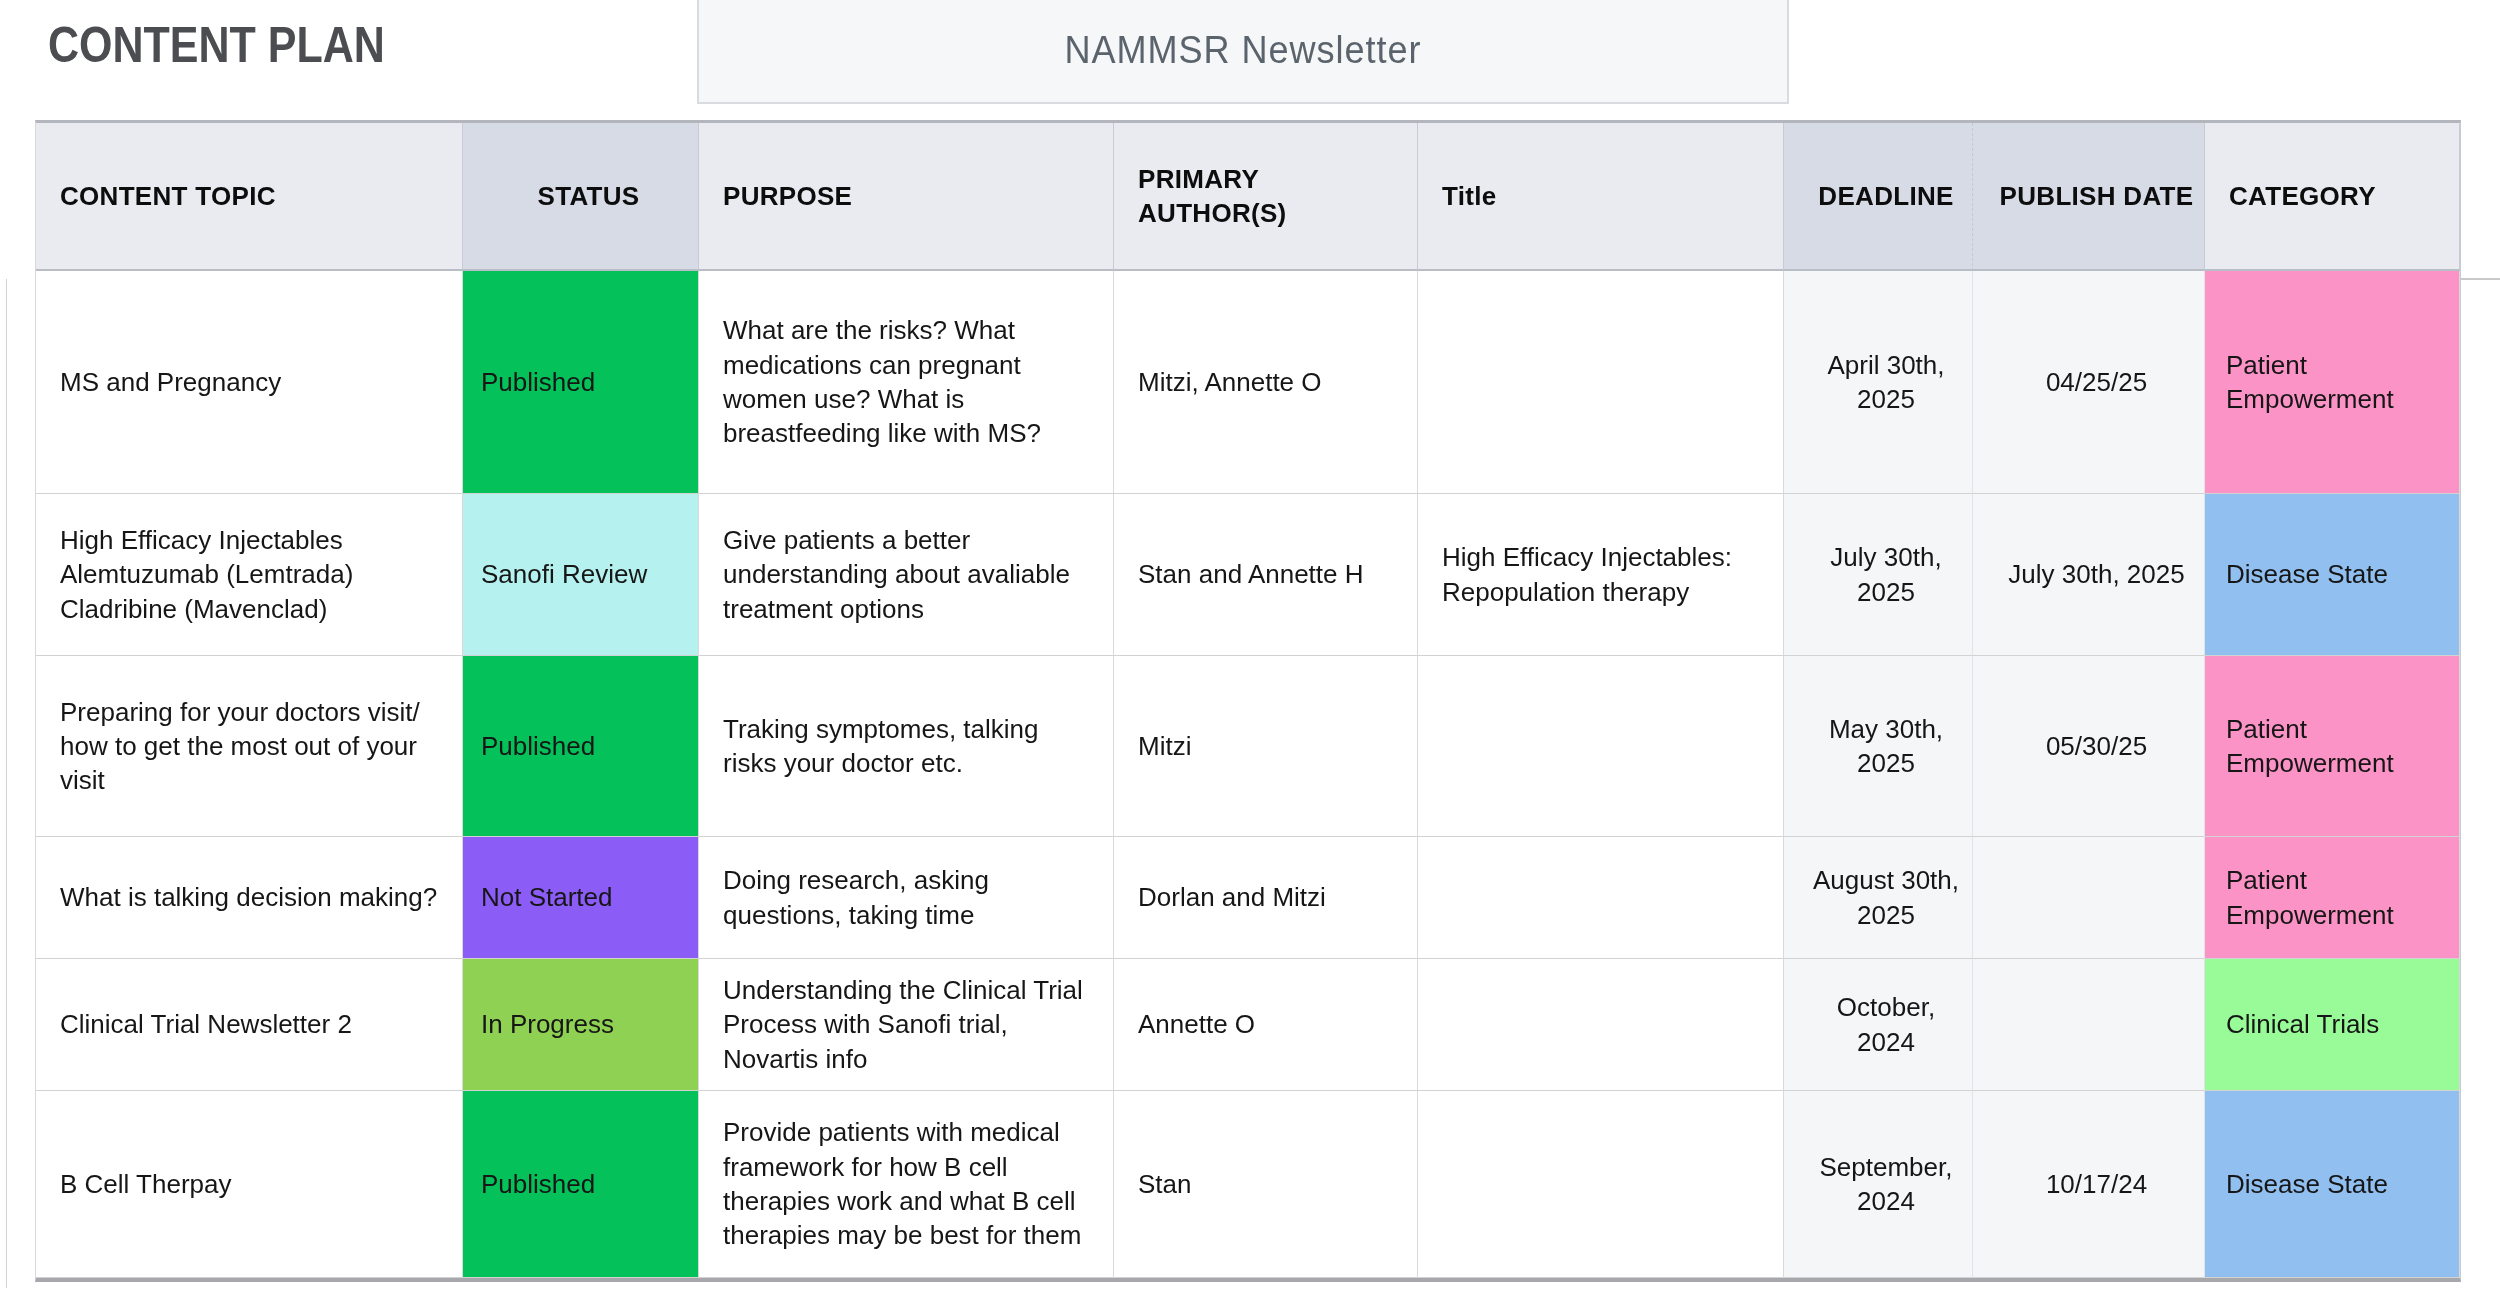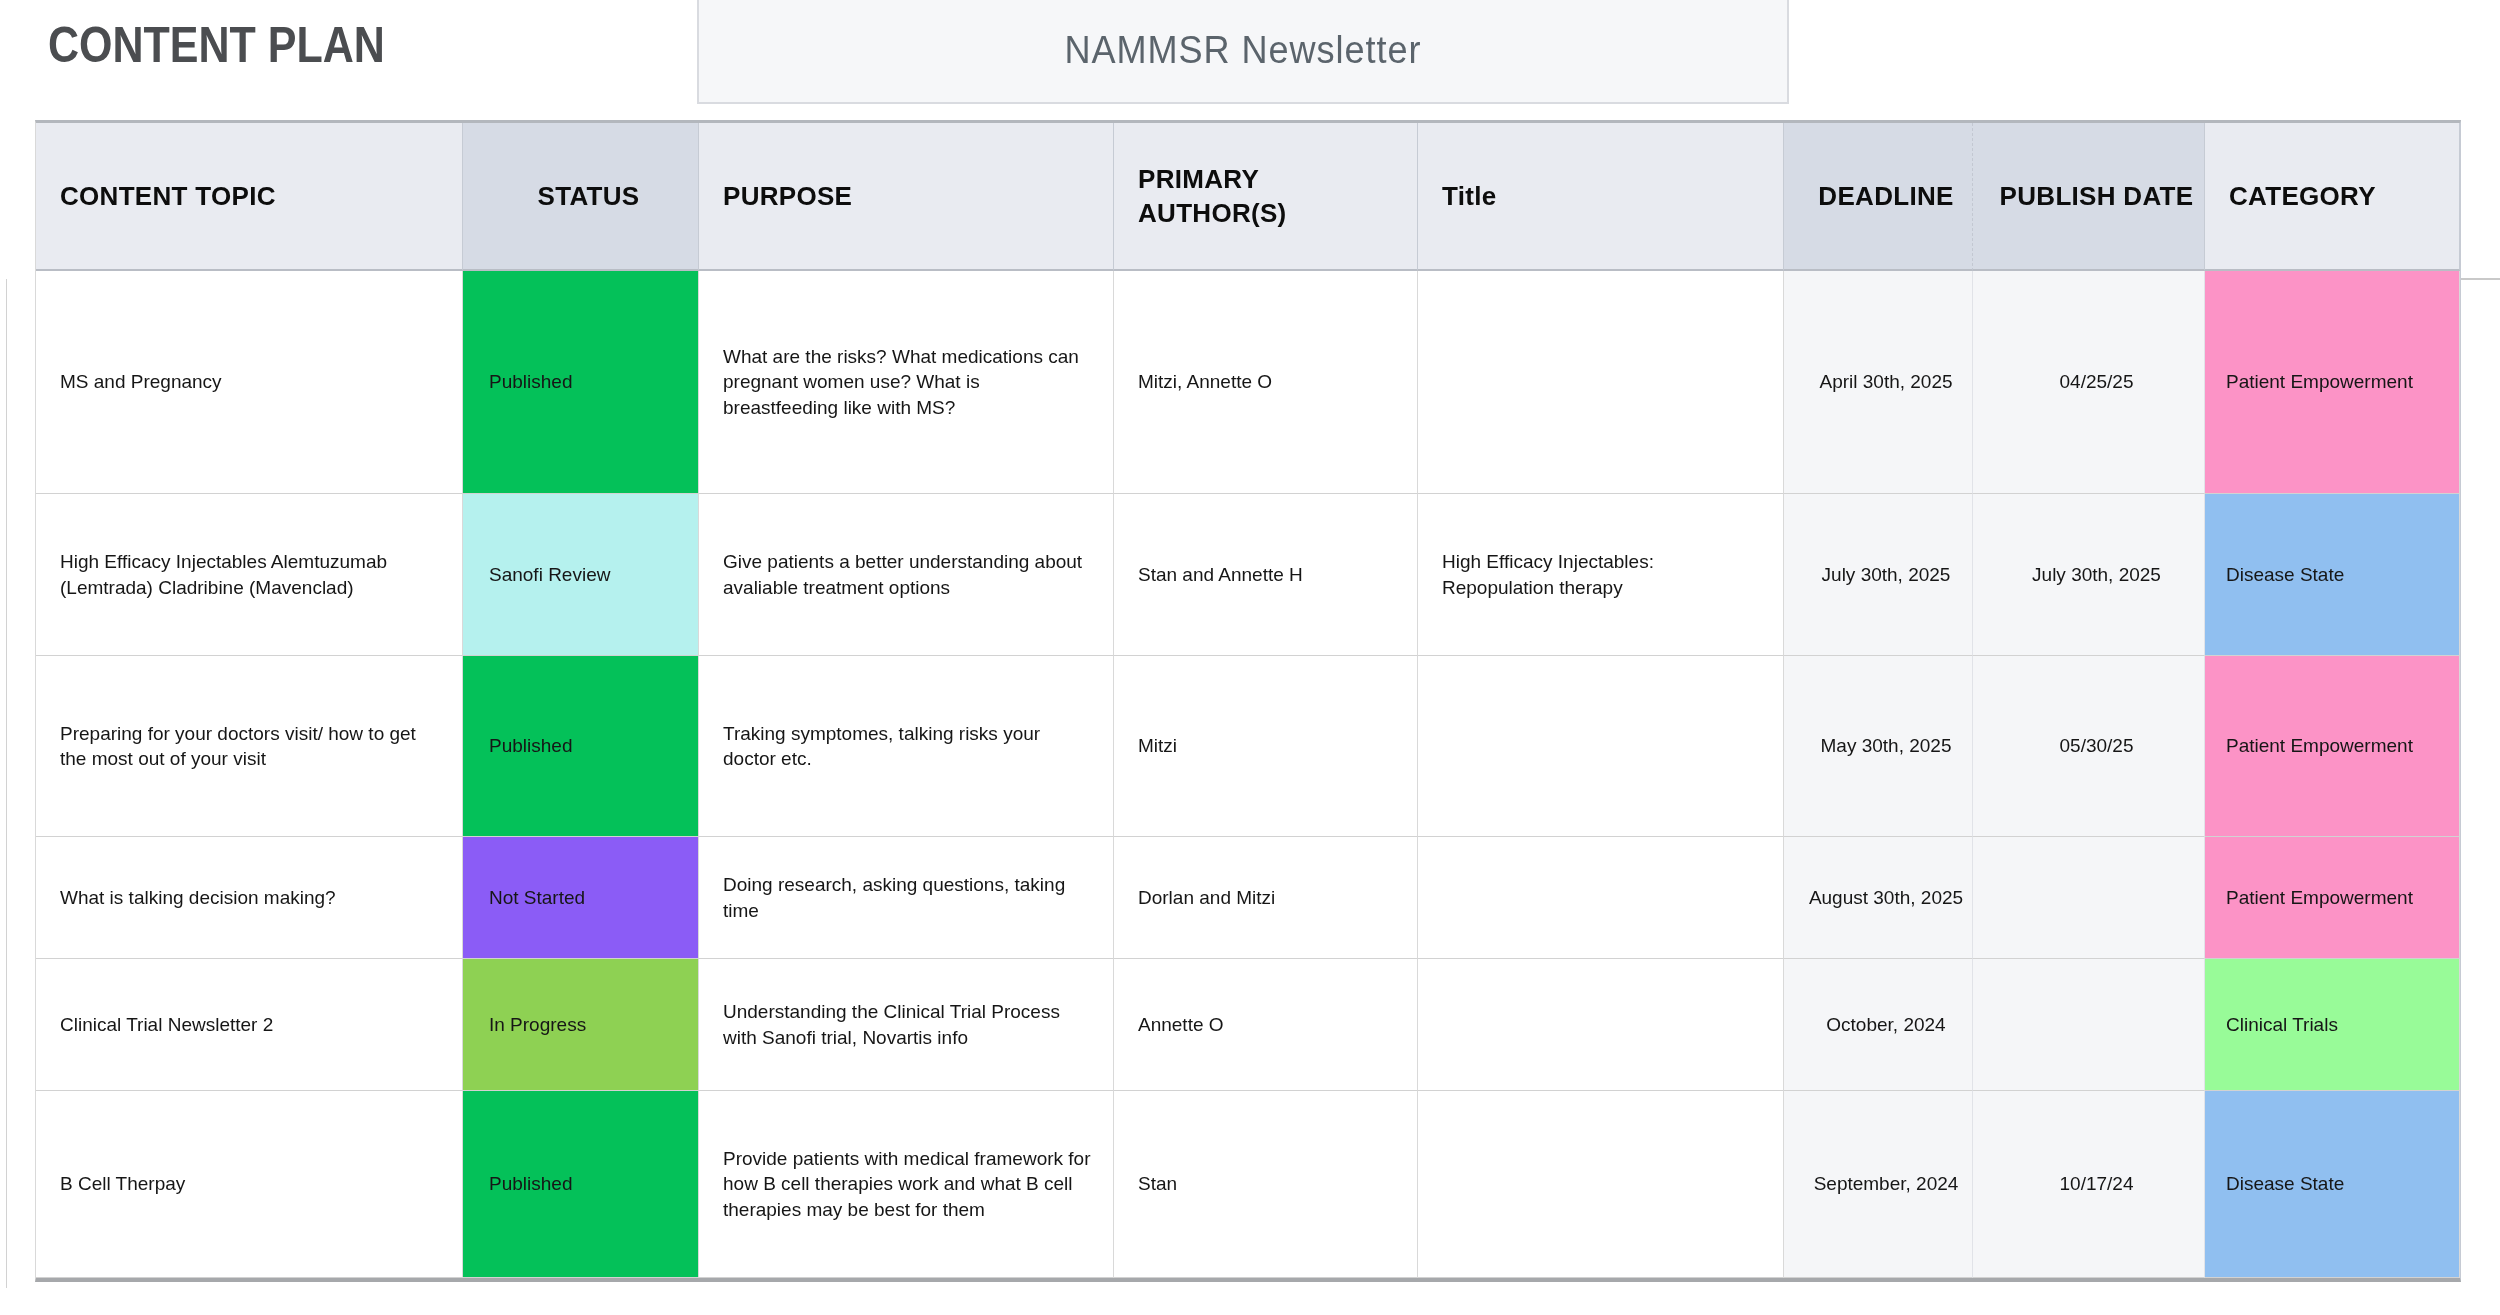--- a/index.html
+++ b/index.html
@@ -33,35 +33,35 @@
     grid-template-columns:427px 236px 415px 304px 366px 189px 232px 255px;
     grid-template-rows:148px 223px 162px 181px 122px 132px 187px;
     border-top:3px solid #b3b7bd;
     border-left:1px solid #d9d9d9;
     border-right:1px solid #c6cbd4;
     border-bottom:4px solid #a6a8ab;
     background:#ffffff;
   }
   .cell{
     display:flex;align-items:center;
-    font-size:19px;line-height:1.32;
+    font-size:26px;line-height:1.32;
     border-right:1px solid #d9d9d9;border-bottom:1px solid #d2d2d2;
     box-sizing:border-box;padding:8px 20px 8px 24px;
     background:#ffffff;
   }
   .hc{
     font-weight:700;color:#0d0d0d;background:#e9ebf1;font-size:26px;
     border-right:1px solid #c6cbd4;border-bottom:2px solid #b9bdc5;
     letter-spacing:0.3px;
   }
   .hc.dark{background:#d6dbe5;}
   .hc.dash{border-right:1px dashed #c3c8d2;}
   .center{justify-content:center;text-align:center;padding-left:24px;padding-right:8px;}
   .datebg{background:#f5f6f8;border-right:1px solid #e1e3e8;}
-  .status{padding-left:26px;}
+  .status{padding-left:18px;}
   .category{padding-left:21px;padding-right:16px;}
 </style>
 </head>
 <body>
 
 <div class="page-title">CONTENT PLAN</div>
 
 <div class="newsletter-box">
   <span class="txt">NAMMSR Newsletter</span>
 </div>

